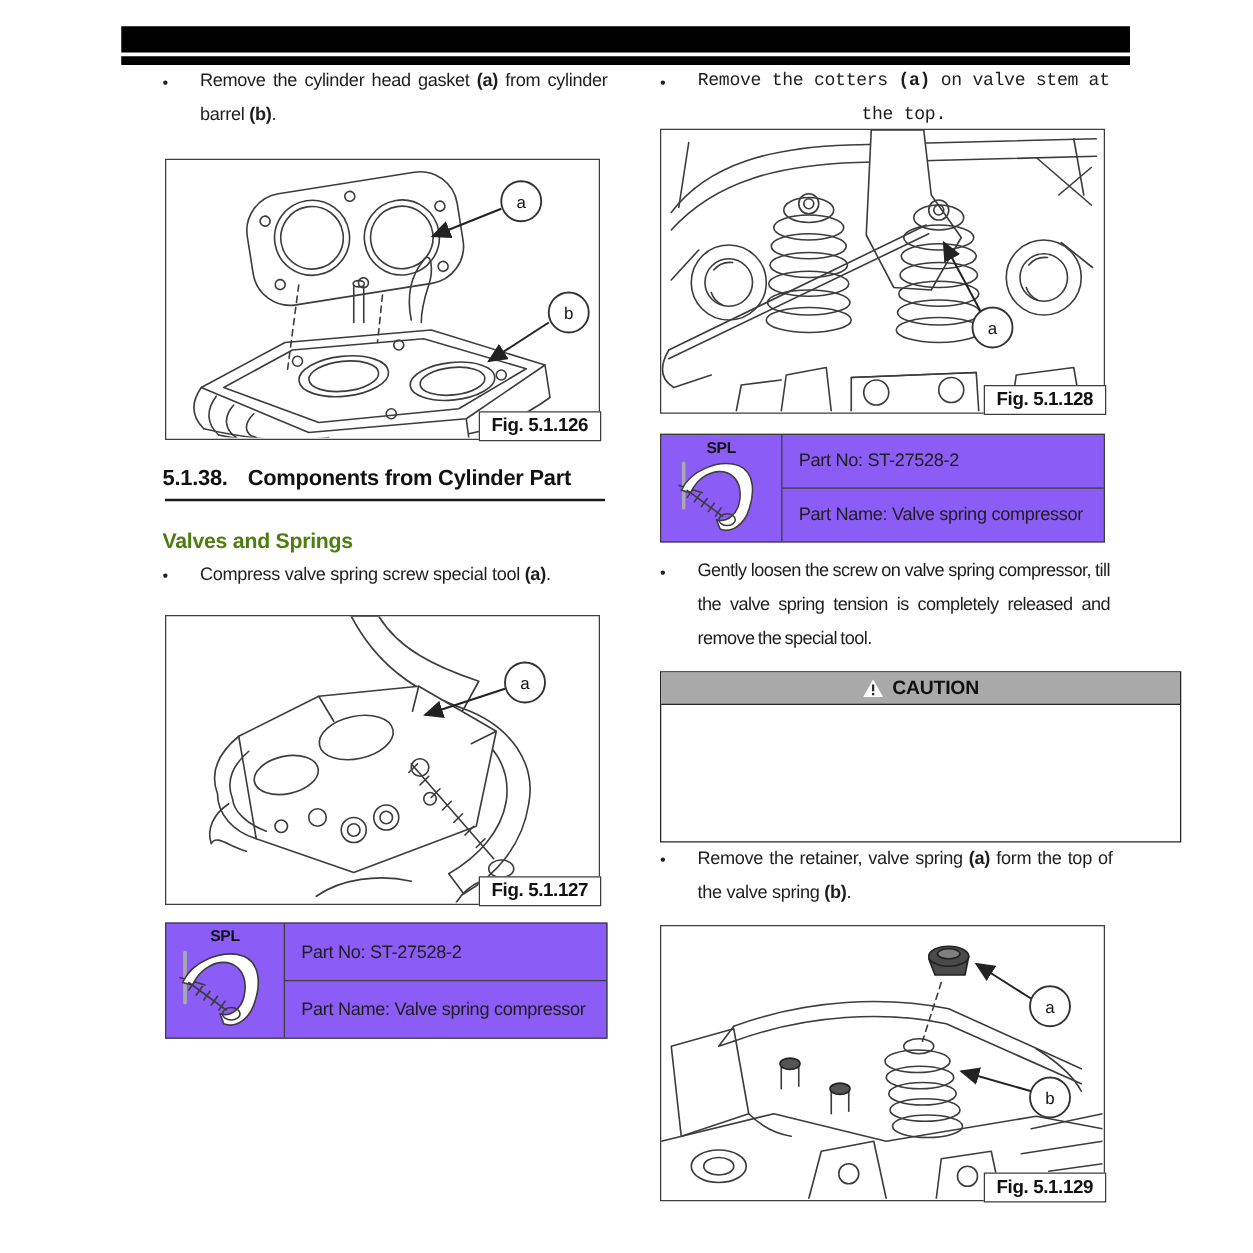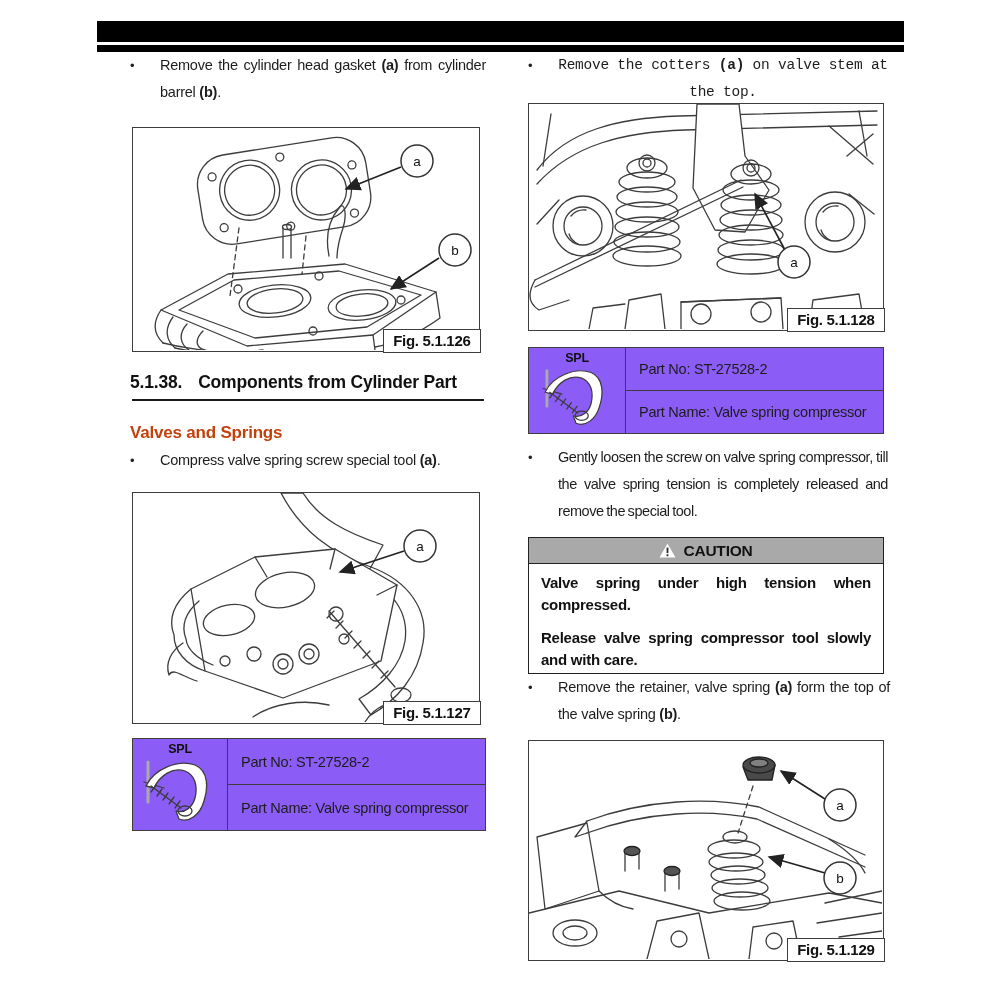--- a/index.html
+++ b/index.html
@@ -17,21 +17,21 @@
   .bullet { display:flex; }
   .bullet .glyph { width:30px; flex:0 0 30px; font-size:13px; line-height:27px; color:#222; }
   .btxt { flex:1; font-size:14.5px; letter-spacing:-0.25px; line-height:27px; color:#1d1d1d; text-align:justify; }
   .btxt .b { font-weight:bold; }
   .btxt.tight { letter-spacing:-0.45px; word-spacing:-1px; }
 
   
   .secheading { font-size:17.5px; font-weight:bold; color:#111; letter-spacing:-0.2px; }
   .secheading .num { margin-right:16px; }
   .rule { position:absolute; background:#1a1a1a; height:2px; }
-  .subheading { font-size:17px; font-weight:bold; color:#c2410c; letter-spacing:-0.2px; }
+  .subheading { font-size:17px; font-weight:bold; color:#4d7c0f; letter-spacing:-0.2px; }
 
   
   .figbox { position:absolute; border:1.5px solid #3d3d3d; background:#fff; }
   .figbox svg { display:block; }
   .figlabel { position:absolute; right:-1.5px; bottom:-1.5px; border:1.5px solid #3d3d3d;
               background:#fff; font-size:15px; font-weight:bold; letter-spacing:-0.3px;
               padding:2px 9px 3px 9px; color:#111; }
 
   
   .spltable { position:absolute; border:1.5px solid #3d3d3d; background:#8b5cf6; display:flex; }
@@ -288,32 +288,28 @@
       <div class="splrow">Part No: ST-27528-2</div>
       <div class="splrow">Part Name: Valve spring compressor</div>
     </div>
   </div>
 
   <div class="abs bullet" style="left:528px; top:444px; width:360px;">
     <span class="glyph">•</span>
     <p class="btxt tight">Gently loosen the screw on valve spring compressor, till the valve spring tension is completely released and remove the special tool.</p>
   </div>
 
-  <div class="caution" style="left:528px; top:537px; width:356px; height:137px;">
+  <div class="caution" style="left:528px; top:537px; width:417px; height:137px;">
     <div class="caution-head">
       <svg width="17" height="15" viewBox="0 0 17 15">
         <path d="M8.5,0.5 L16.5,14.5 L0.5,14.5 Z" fill="#fdfdfd"></path>
         <rect x="7.6" y="4.6" width="1.8" height="5.4" fill="#2b2b2b"></rect>
         <rect x="7.6" y="11.3" width="1.8" height="1.9" fill="#2b2b2b"></rect>
       </svg>
       <span class="ttl">CAUTION</span>
-    </div>
-    <div class="caution-body">
-      <p>Valve spring under high tension when compressed.</p>
-      <p>Release valve spring compressor tool slowly and with care.</p>
     </div>
   </div>
 
   <div class="abs bullet" style="left:528px; top:674px; width:362px;">
     <span class="glyph">•</span>
     <p class="btxt"><span>Remove the retainer, valve spring </span><span class="b">(a)</span><span> form the top of the valve spring </span><span class="b">(b)</span><span>.</span></p>
   </div>
 
   <figure class="figbox" style="left:528px; top:740px; width:356px; height:221px;">
     <svg width="353" height="218" viewBox="0 0 353 218">

